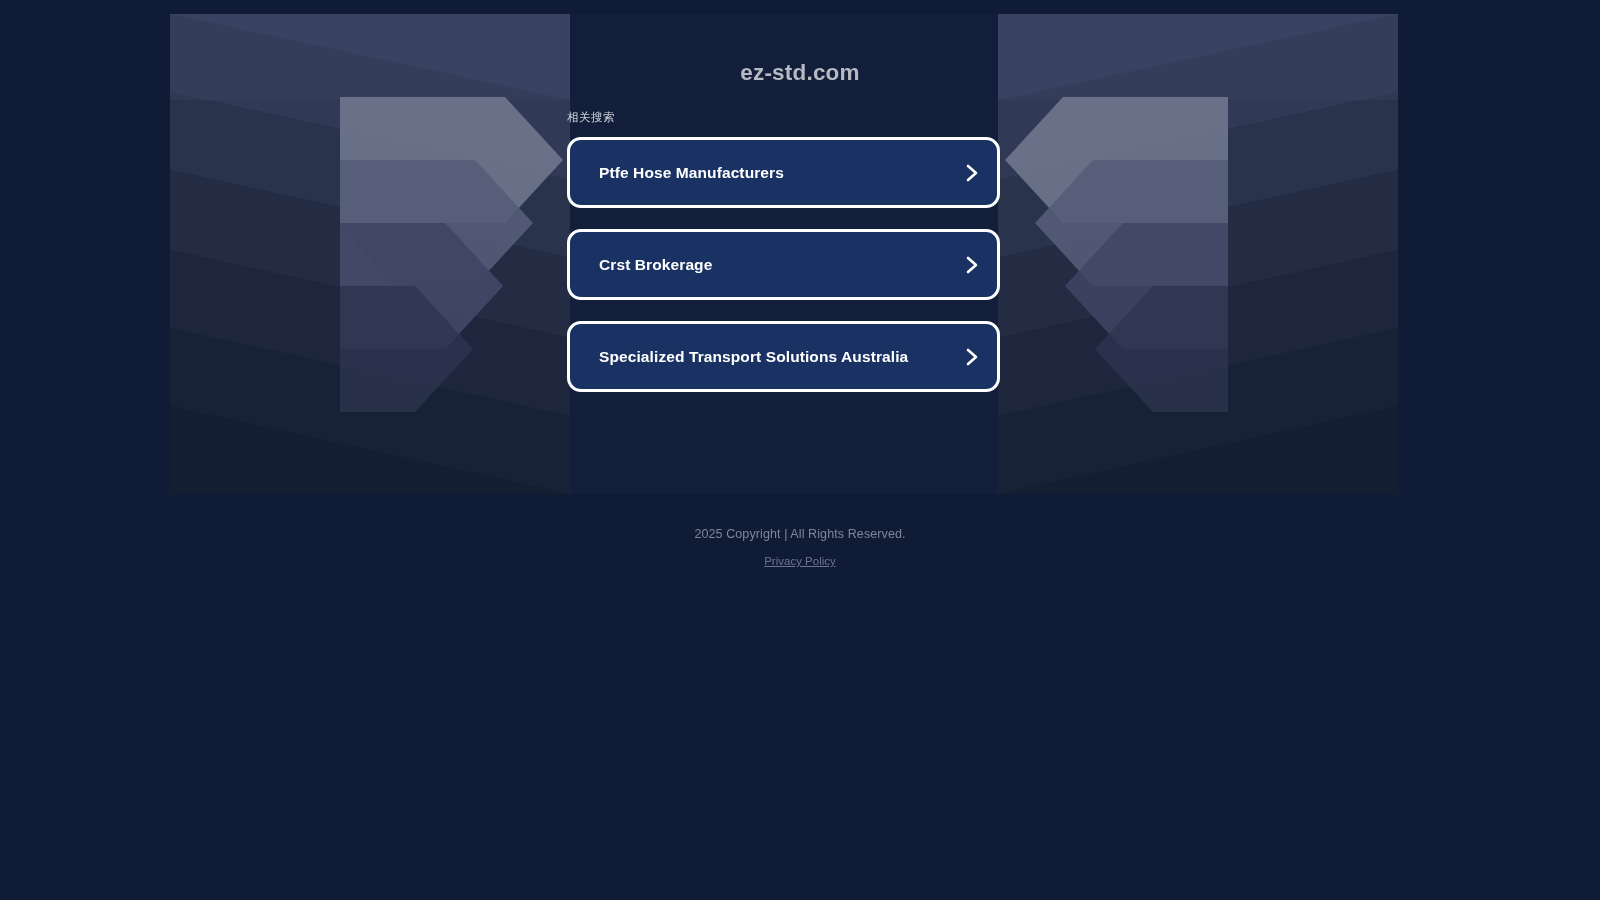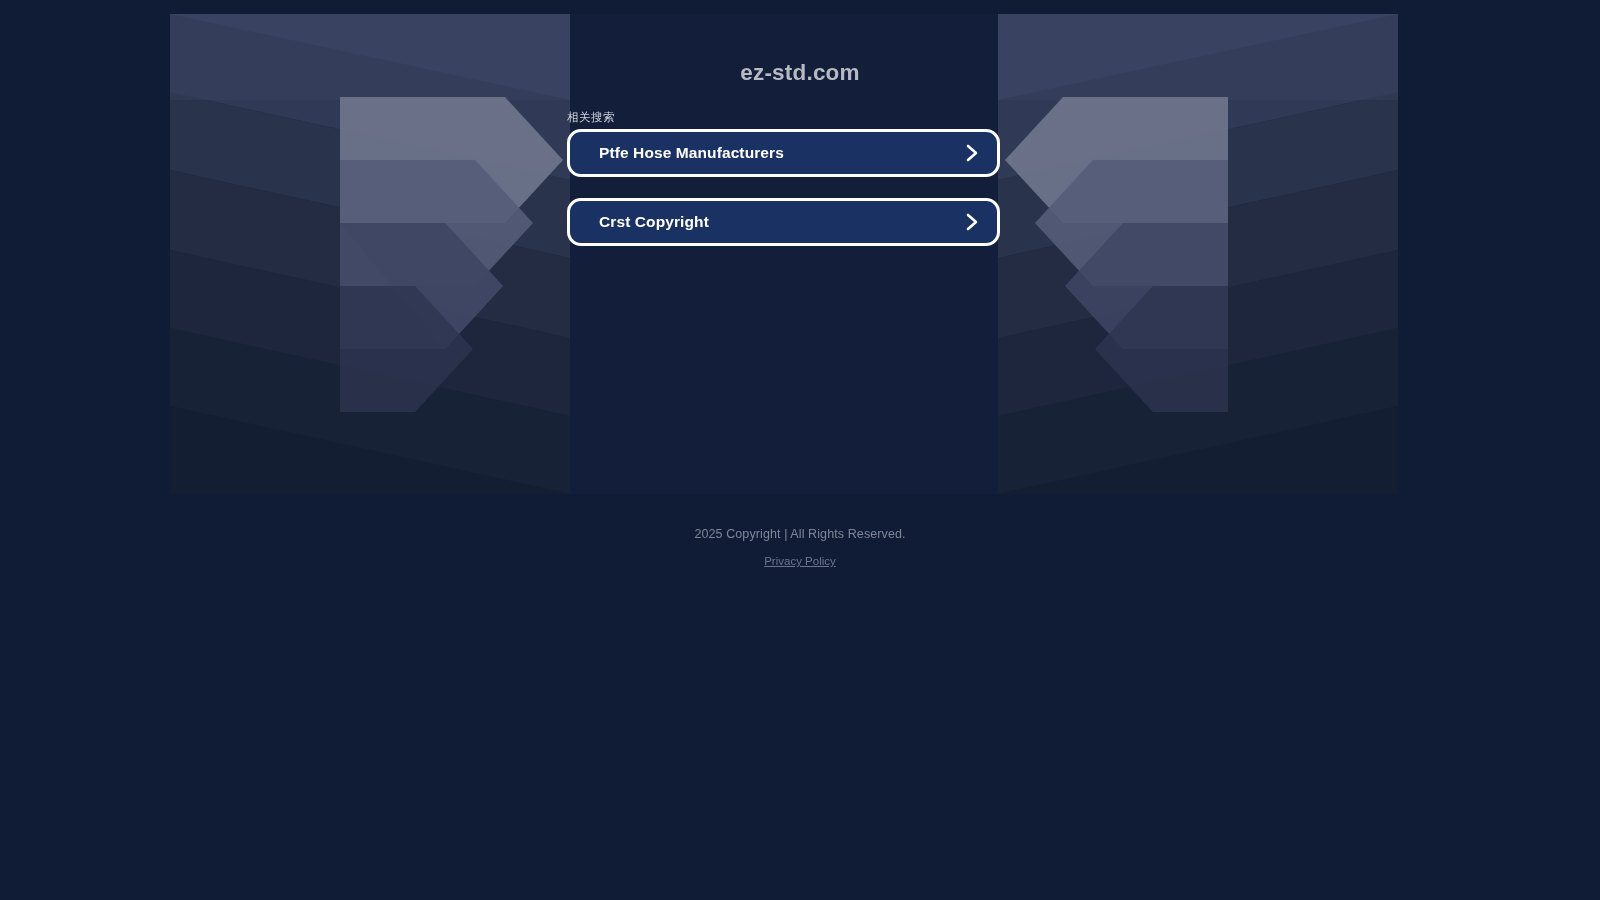--- a/index.html
+++ b/index.html
@@ -62,30 +62,31 @@
   #card-list {
     position: absolute;
     left: 567px;
     top: 129px;
     width: 433px;
   }
 
   .result-card {
     position: relative;
     box-sizing: border-box;
-    height: 48px;
+    height: 71px;
     margin-bottom: 21px;
     background: #1a3263;
     border: 3px solid #ffffff;
     border-radius: 14px;
     display: flex;
     align-items: center;
     justify-content: space-between;
     padding: 0 18px 0 29px;
     cursor: pointer;
+    margin-top: 8px;
   }
 
   .result-card-label {
     font-size: 15.5px;
     font-weight: bold;
     color: #ffffff;
     letter-spacing: 0.1px;
     white-space: nowrap;
   }
 
@@ -186,28 +187,36 @@
     <div class="result-card">
       <span class="result-card-label">Ptfe Hose Manufacturers</span>
       <span class="chevron-icon">
         <svg viewBox="0 0 14 20" width="14" height="20">
           <polyline points="3,3 11,10 3,17" fill="none" stroke="#ffffff" stroke-width="2.6" stroke-linecap="round" stroke-linejoin="round"></polyline>
         </svg>
       </span>
     </div>
 
     <div class="result-card">
-      <span class="result-card-label">Crst Copyright</span>
+      <span class="result-card-label">Crst Brokerage</span>
       <span class="chevron-icon">
         <svg viewBox="0 0 14 20" width="14" height="20">
           <polyline points="3,3 11,10 3,17" fill="none" stroke="#ffffff" stroke-width="2.6" stroke-linecap="round" stroke-linejoin="round"></polyline>
         </svg>
       </span>
     </div>
 
+    <div class="result-card">
+      <span class="result-card-label">Specialized Transport Solutions Australia</span>
+      <span class="chevron-icon">
+        <svg viewBox="0 0 14 20" width="14" height="20">
+          <polyline points="3,3 11,10 3,17" fill="none" stroke="#ffffff" stroke-width="2.6" stroke-linecap="round" stroke-linejoin="round"></polyline>
+        </svg>
+      </span>
+    </div>
 
   </div>
 
   <div id="footer">
     <div id="copyright">2025 Copyright | All Rights Reserved.</div>
     <a id="privacy-policy" href="#">Privacy Policy</a>
   </div>
 
 </div>
 

